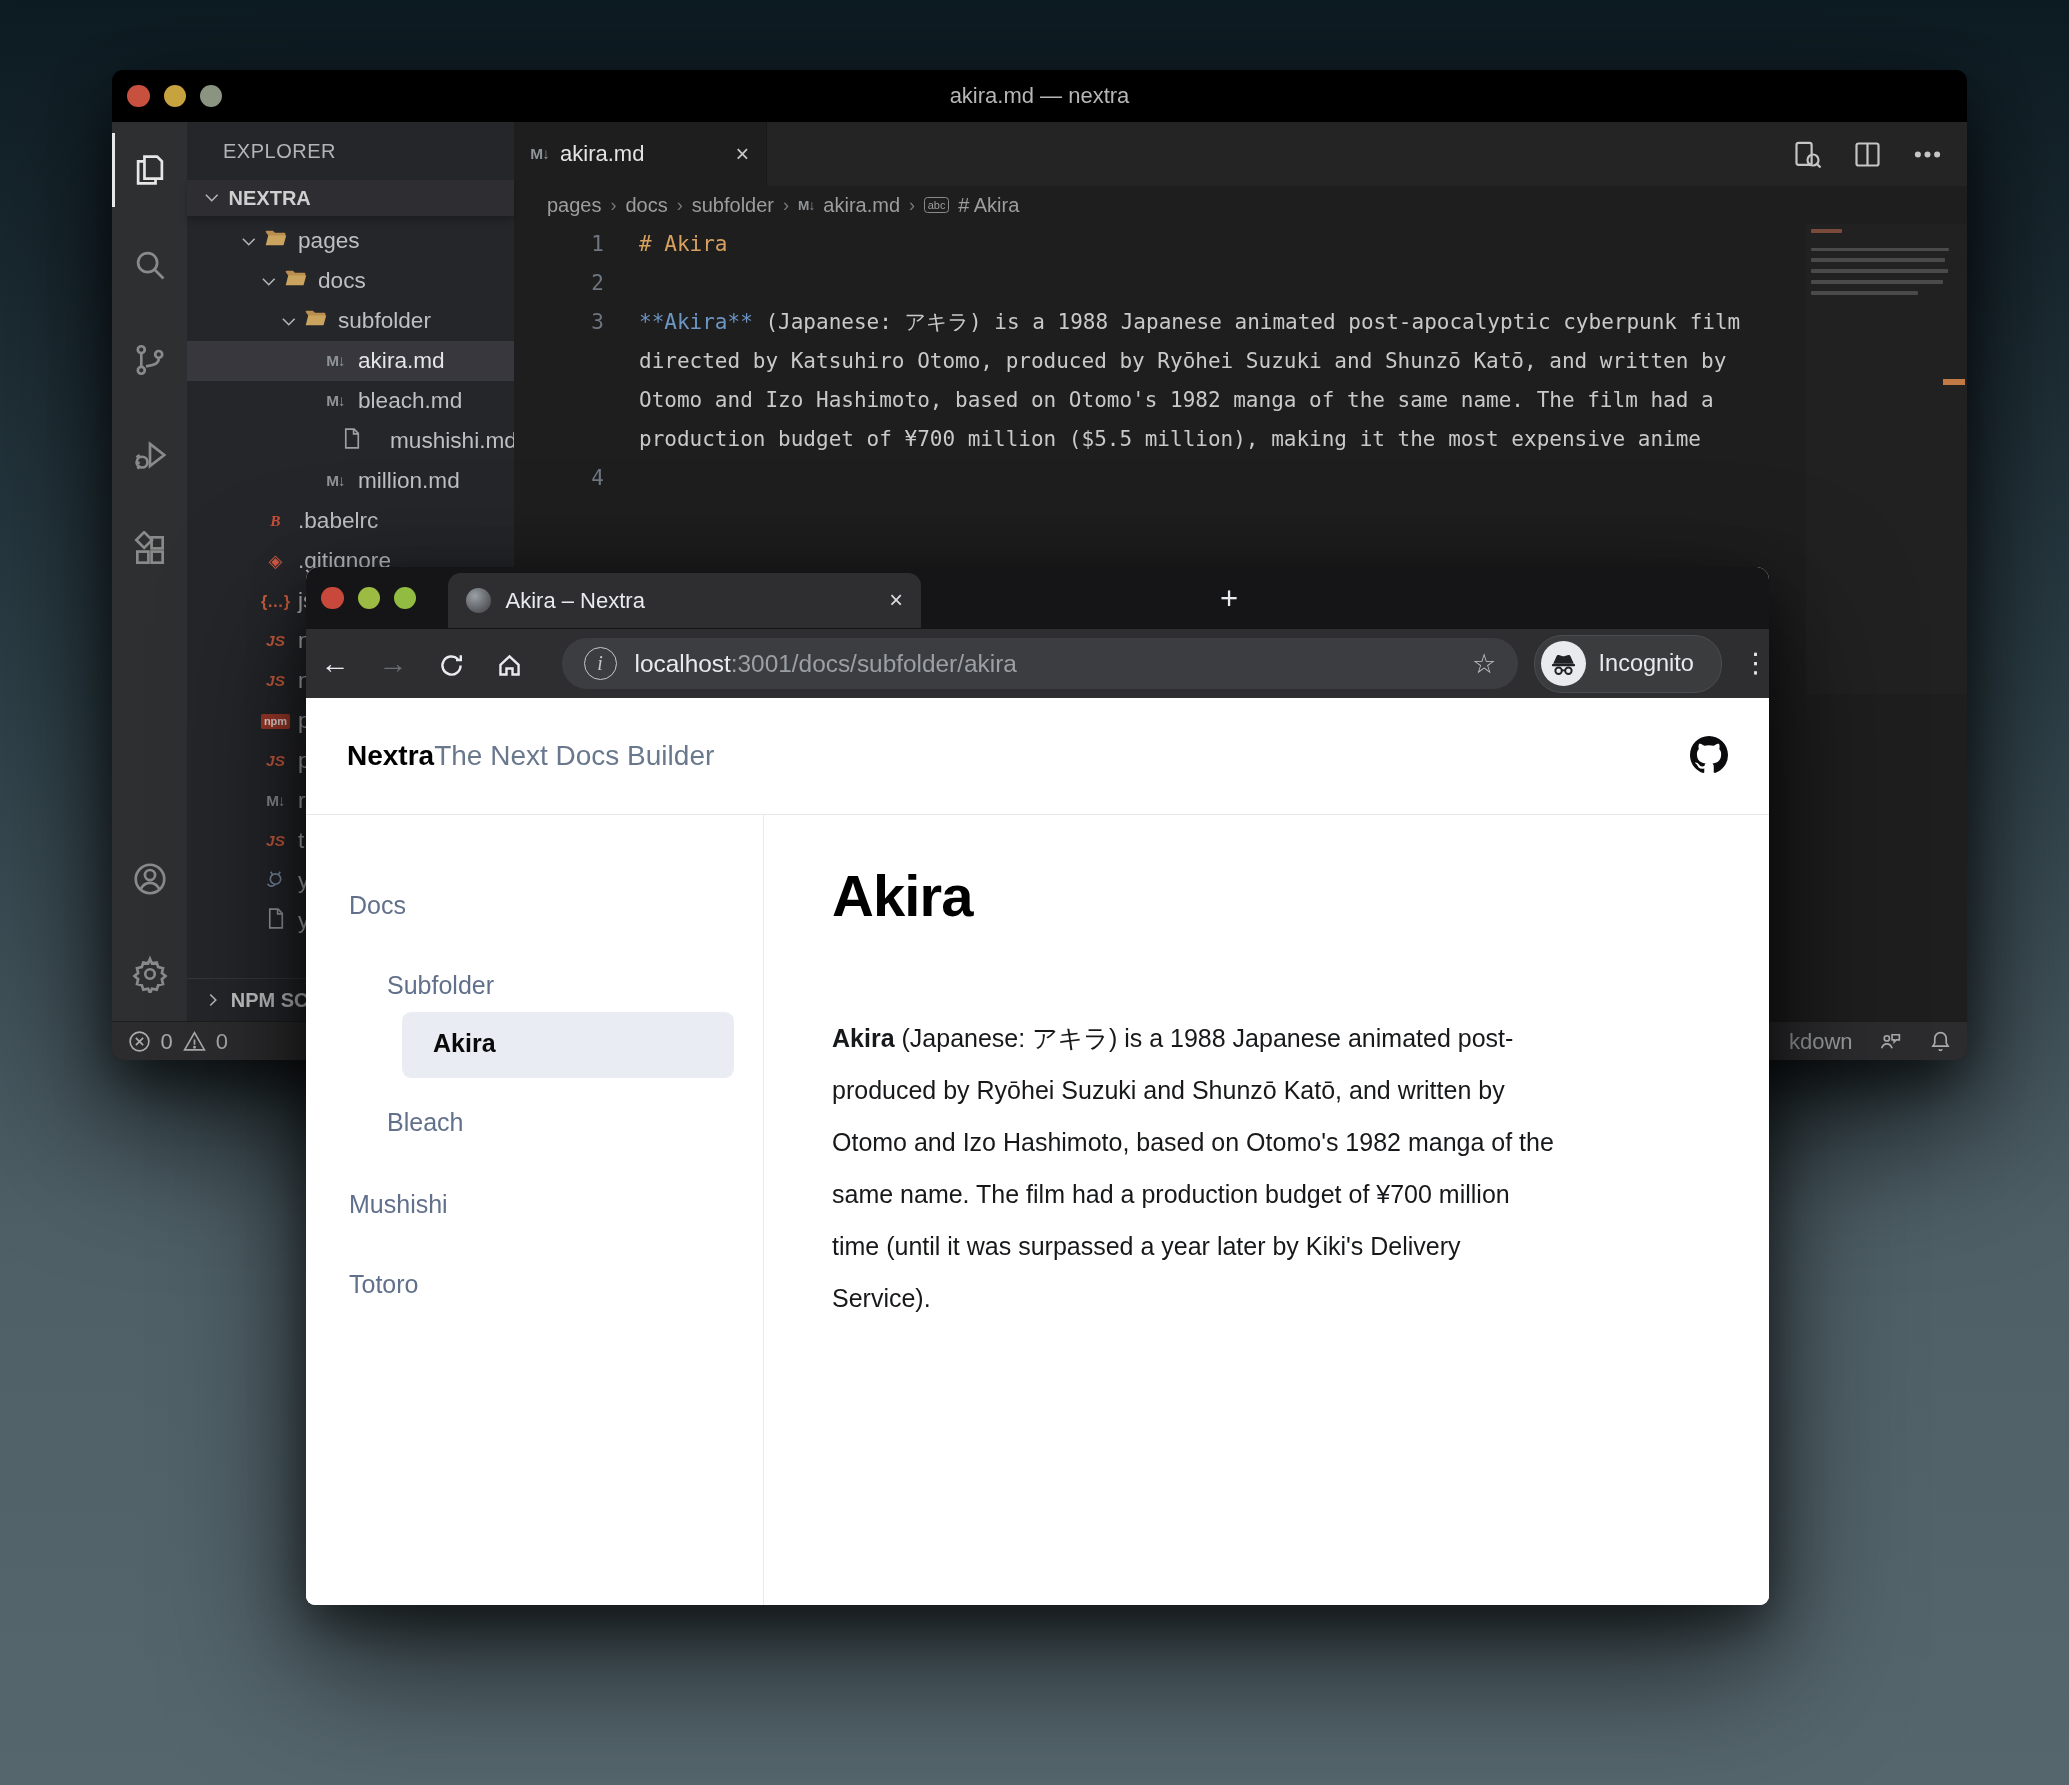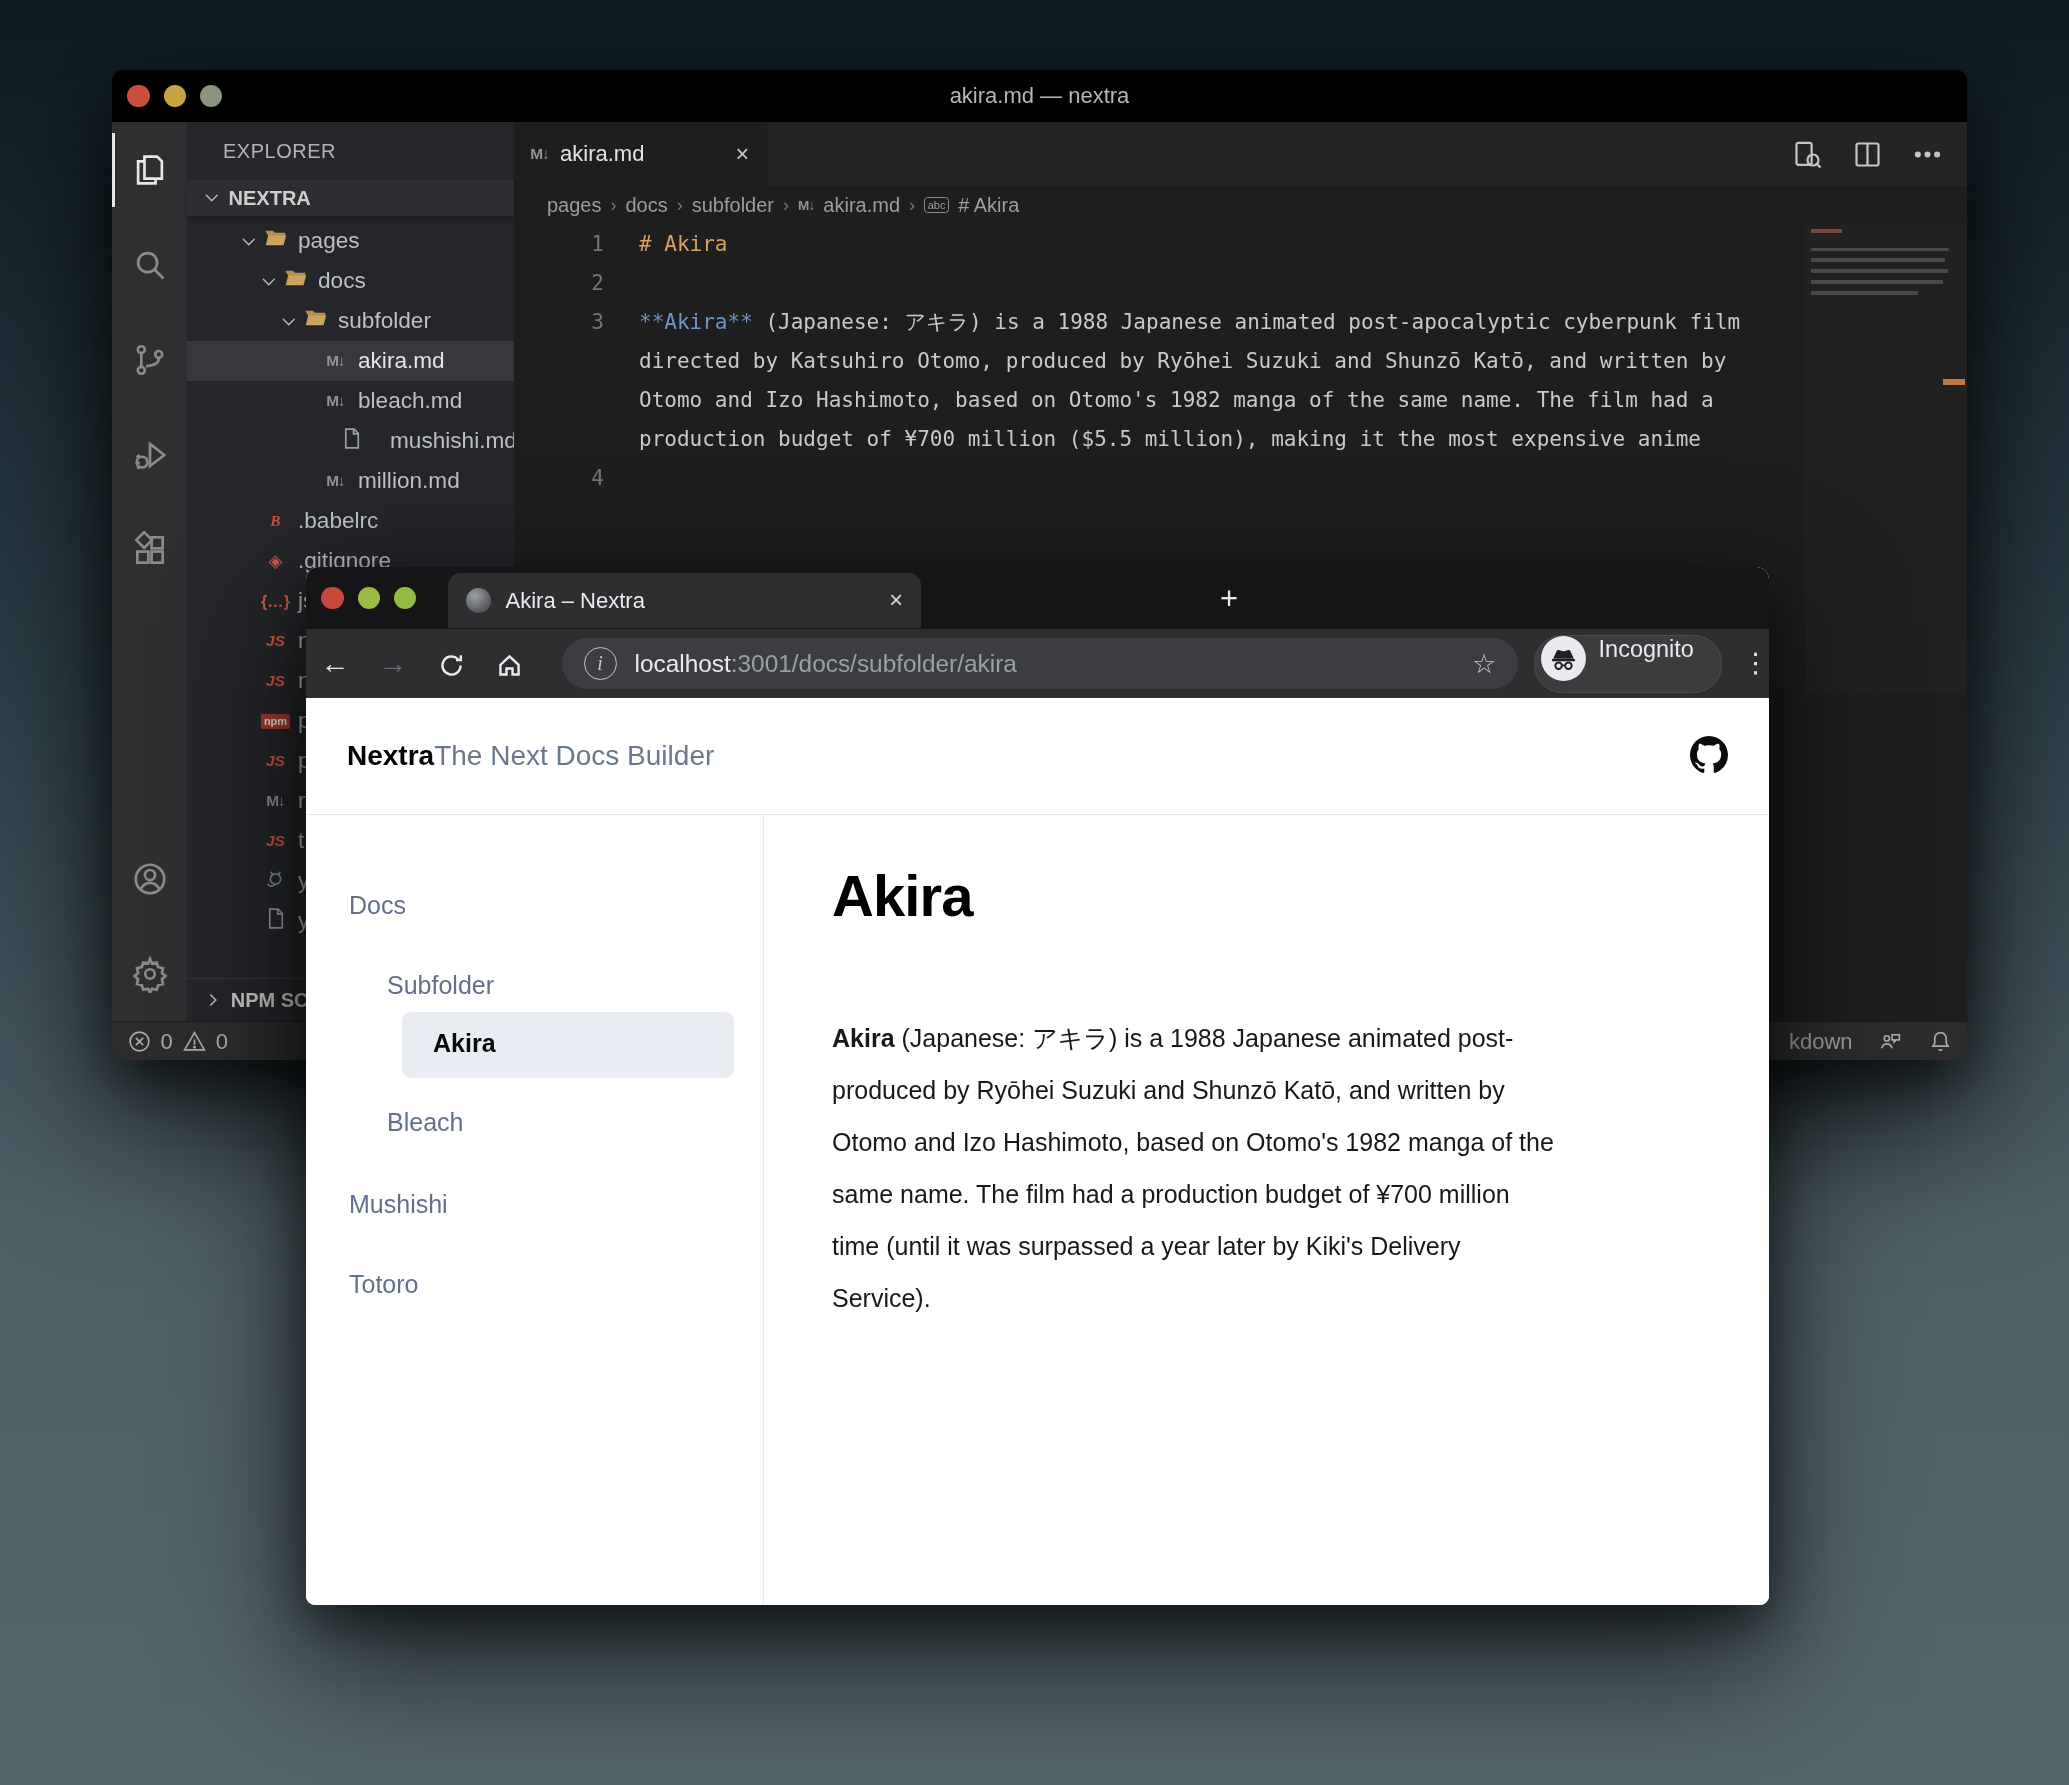--- a/index.html
+++ b/index.html
@@ -87,21 +87,21 @@
   .cr-newtab{position:absolute;left:914px;top:16.3px;color:#e8eaed;font-size:31px;line-height:1;}
   .cr-toolbar{height:69px;background:#2e2e30;display:flex;align-items:center;}
   .nav-ic{width:58px;text-align:center;font-size:29px;color:#e8eaed;flex-shrink:0;}
   .nav-ic.dim{color:#6b6e72;}
   .nav-ic svg{width:29px;height:29px;stroke:#e8eaed;fill:none;stroke-width:2;vertical-align:middle;}
   .cr-pill{margin-left:23.5px;width:935px;height:51px;background:#3c3d40;border-radius:25px;display:flex;align-items:center;padding:0 22px;font-size:24.4px;}
   .cr-info{width:31px;height:31px;border-radius:50%;border:1.8px solid #c4c7cb;color:#c4c7cb;display:flex;align-items:center;justify-content:center;font-size:20px;font-family:"Liberation Serif",serif;font-style:italic;flex-shrink:0;}
   .cr-url{margin-left:18px;color:#e8eaed;white-space:nowrap;}
   .cr-url .rest{color:#9aa0a6;}
   .cr-star{margin-left:auto;color:#c4c7cb;font-size:27px;}
-  .cr-incog{margin-left:16.3px;width:179px;height:56px;background:#3b3c3e;border:0.9px solid #4c4d50;border-radius:28px;display:flex;padding:0 5.4px;gap:12.7px;}
+  .cr-incog{margin-left:16.3px;width:179px;height:56px;background:#3b3c3e;border:0.9px solid #4c4d50;border-radius:28px;display:flex;align-items:center;padding:0 5.4px;gap:12.7px;}
   .cr-incog .badge{width:45px;height:45px;border-radius:50%;background:#e8eaed;display:flex;align-items:center;justify-content:center;}
   .cr-incog .badge svg{width:31px;height:31px;fill:#202124;}
   .cr-incog .lbl{color:#e8eaed;font-size:23.5px;}
   .cr-menu{margin-left:20px;color:#e8eaed;font-size:27px;letter-spacing:0;line-height:.6;text-align:center;width:27px;}
   .cr-content{height:908px;background:#fff;position:relative;}
   .site-header{height:116px;border-bottom:0.9px solid #e6e8eb;display:flex;align-items:center;padding:0 41px;}
   .site-brand{font-weight:bold;font-size:28px;color:#000;}
   .site-tagline{font-size:28px;color:#69788c;}
   .gh{margin-left:auto;}
   .gh svg{width:38px;height:38px;fill:#0b0b0d;}

